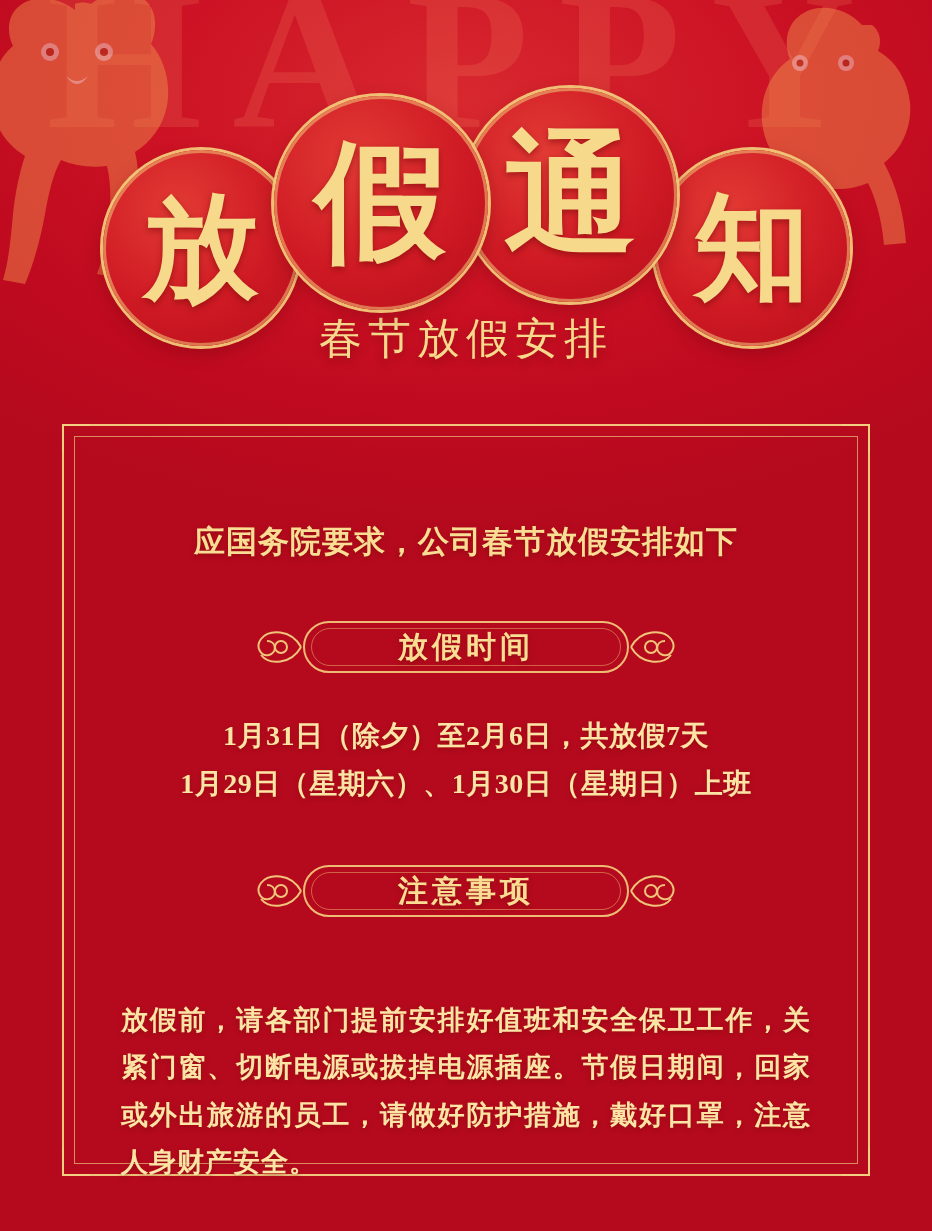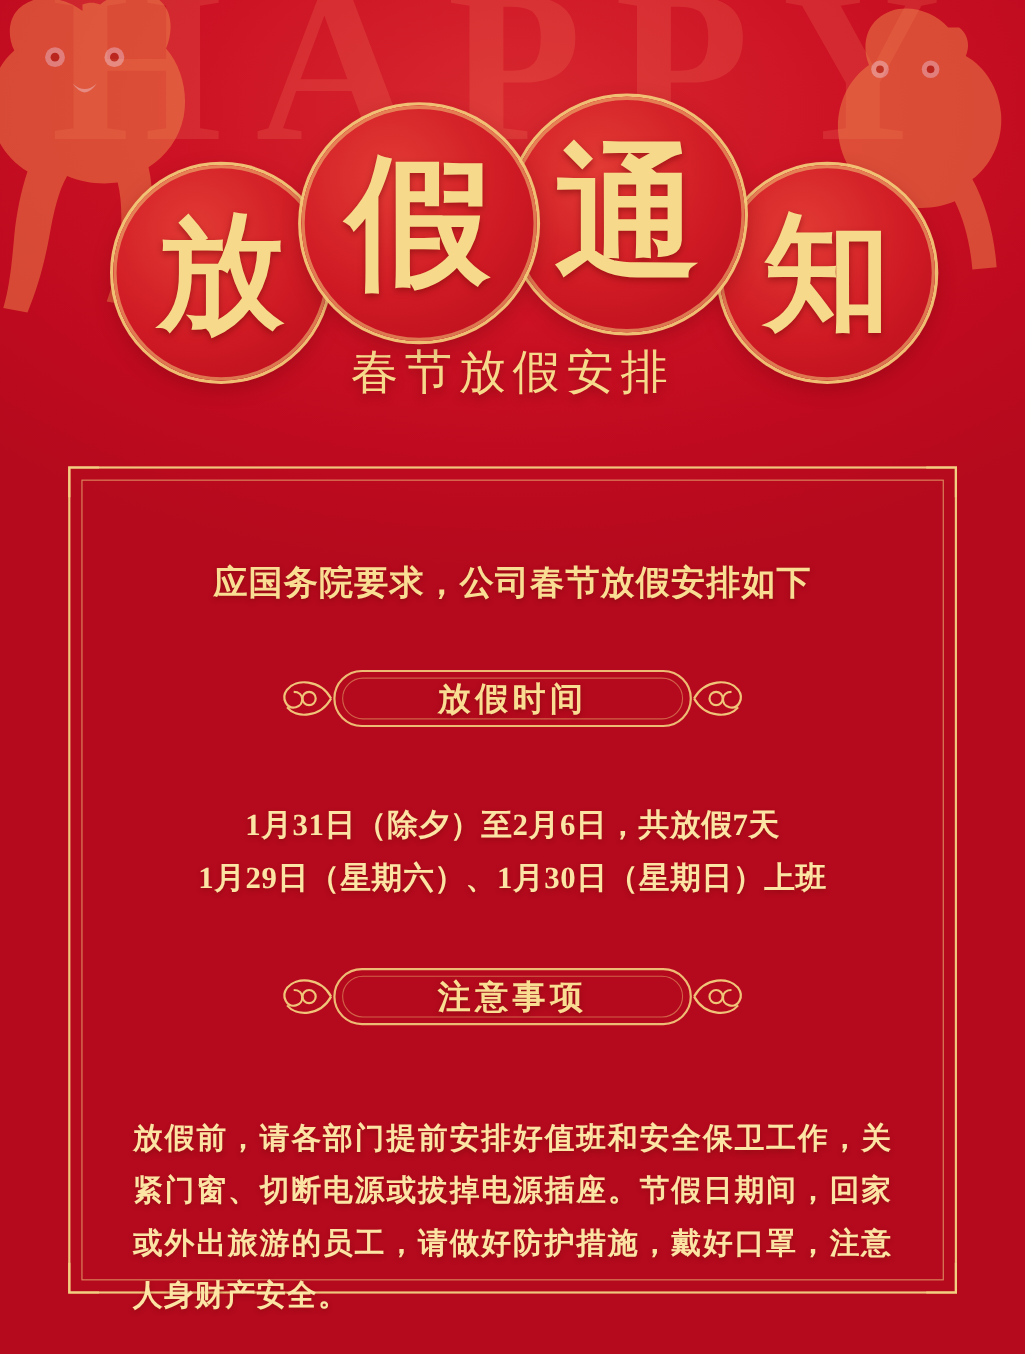--- a/index.html
+++ b/index.html
@@ -118,21 +118,21 @@
     height: 752px;
     border: 2px solid rgba(243, 208, 130, 0.95);
     box-sizing: border-box;
     padding: 10px;
   }
   .card-inner {
     width: 100%;
     height: 100%;
     border: 1px solid rgba(243, 208, 130, 0.65);
     box-sizing: border-box;
-    padding: 16px 40px;
+    padding: 28px 40px;
   }
   .corner {
     position: absolute;
     width: 26px;
     height: 26px;
     border: 2px solid rgba(243, 208, 130, 0.9);
   }
   .corner.tl { left: -2px; top: -2px; border-right: none; border-bottom: none; }
   .corner.tr { right: -2px; top: -2px; border-left: none; border-bottom: none; }
   .corner.bl { left: -2px; bottom: -2px; border-right: none; border-top: none; }
@@ -187,21 +187,21 @@
     position: relative;
     z-index: 2;
     color: #f9dd93;
     font-size: 30px;
     font-weight: bold;
     letter-spacing: 4px;
     text-shadow: 0 2px 5px rgba(110, 10, 10, 0.5);
   }
 
   .dates {
-    margin-top: 60px;
+    margin-top: 33px;
     text-align: center;
     color: #fbe4a4;
     font-size: 28px;
     font-weight: bold;
     line-height: 1.7;
     letter-spacing: 0.5px;
     text-shadow: 0 2px 5px rgba(110, 10, 10, 0.45);
   }
 
   .notes {

